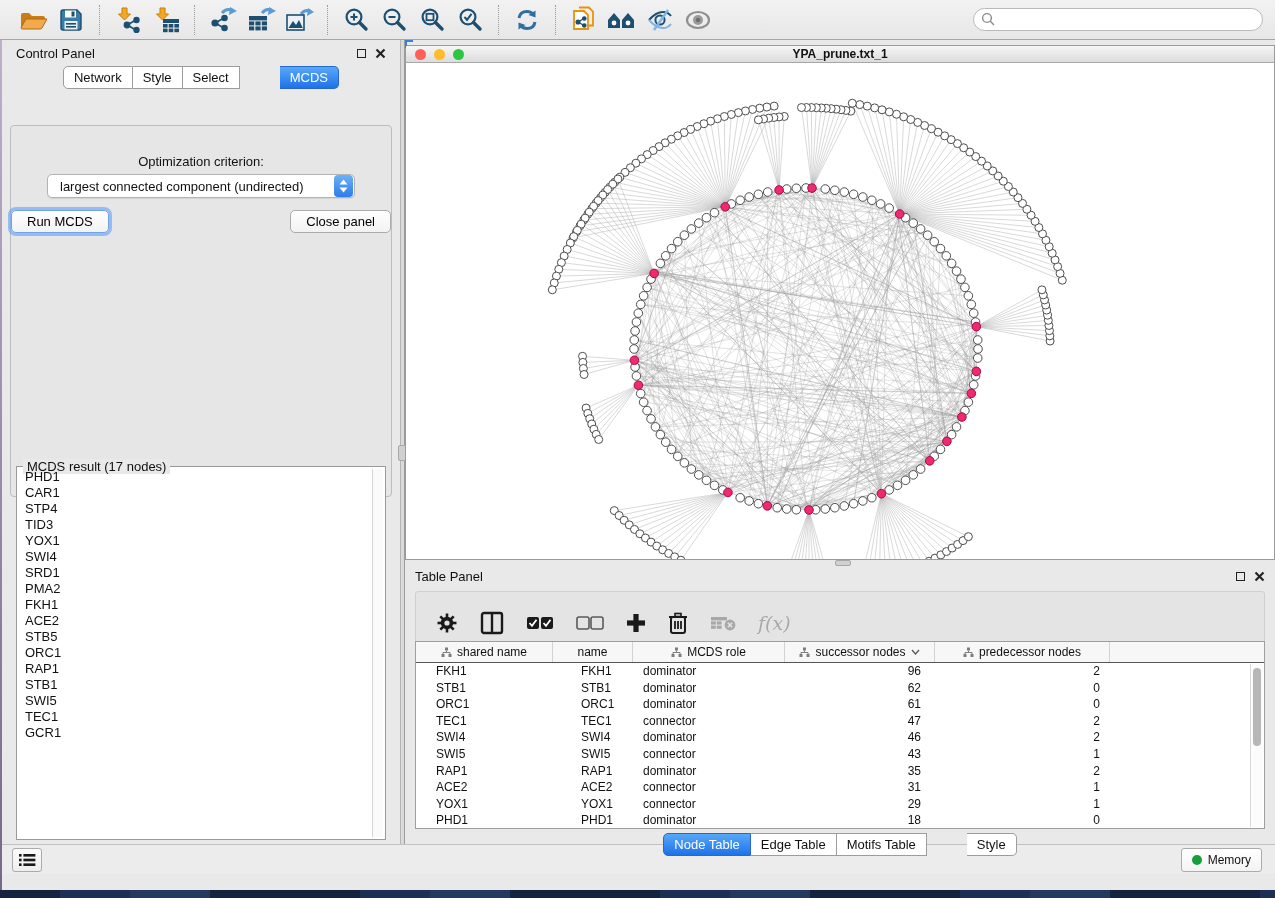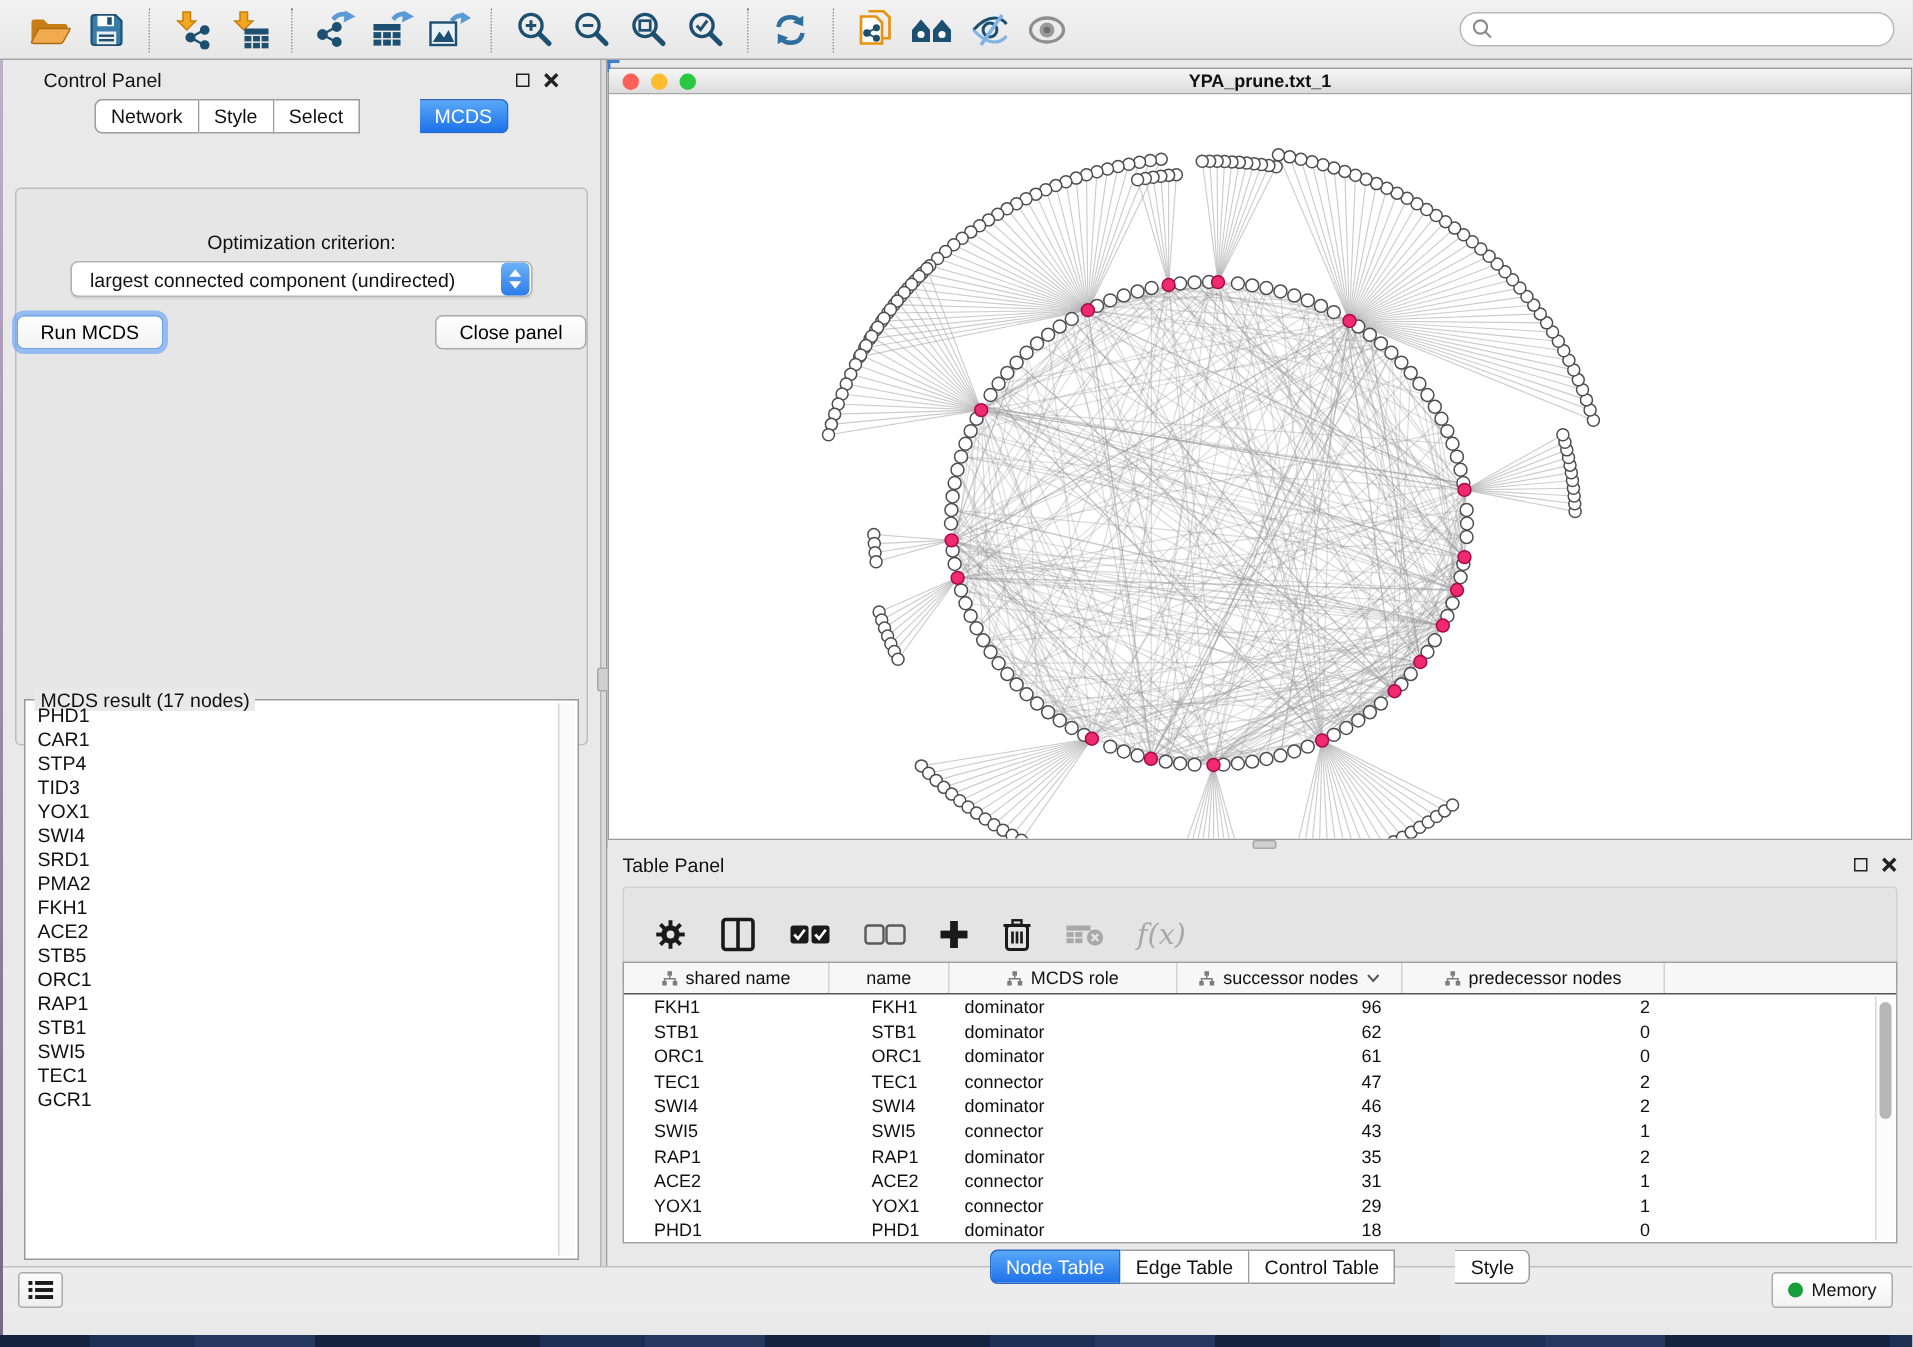--- a/index.html
+++ b/index.html
@@ -21,21 +21,21 @@
   .tbtn { width:38px; height:30px; display:flex; align-items:center; justify-content:center; cursor:pointer; }
   .tbtn svg { display:block; }
   .searchwrap { margin-left:auto; margin-right:12px; }
   .searchbox { width:290px; height:23px; background:#fff; border:1px solid #b9b9b9; border-radius:12px;
     display:flex; align-items:center; padding-left:7px; }
   .searchbox input { border:none; outline:none; background:transparent; font-size:12px; width:250px;
     font-family:"Liberation Sans",sans-serif; }
 
   
   .control-panel { position:absolute; left:2px; top:40px; width:398px; height:820px; background:#e9e9e9; }
-  .cp-titlebar { height:26px; display:flex; align-items:center; padding:0 27px; }
+  .cp-titlebar { height:26px; display:flex; align-items:center; padding:0 14px; }
   .cp-title { font-size:13px; }
   .win-icons { margin-left:auto; display:flex; gap:9px; align-items:center; }
   .float-icon { width:9px; height:9px; border:1.5px solid #222; display:inline-block; }
 
   .seg-tabs { display:flex; justify-content:center; position:relative; z-index:5; }
   .seg { font-size:13px; padding:3px 10px; background:#fff; border:1px solid #9c9c9c; border-left:none; cursor:pointer; }
   .seg:first-child { border-left:1px solid #9c9c9c; border-radius:5px 0 0 5px; }
   .seg:last-child { border-radius:0 5px 5px 0;margin-left:40px; }
   .seg.active { background:linear-gradient(#58a8f9,#1e72e9); border-color:#2a68c8; color:#fff; }
 
@@ -1483,21 +1483,21 @@
         </div>
       </div>
     <div class="tbl-vscroll">
         <div class="tbl-thumb"></div>
       </div>
   </div>
 
   <div class="tp-tabs seg-tabs" id="tp-tabs">
       <div class="seg active">Node Table</div>
       <div class="seg">Edge Table</div>
-      <div class="seg">Control Table</div>
+      <div class="seg">Motifs Table</div>
       <div class="seg">Style</div>
     </div>
 </div>
 
 <div class="statusbar">
   <div class="list-btn">
     <svg width="18" height="14" viewBox="0 0 18 14">
         <g fill="#1a1a1a">
           <rect x="1" y="1" width="2.6" height="2.6"></rect>
           <rect x="5.4" y="1" width="12" height="2.6"></rect>

